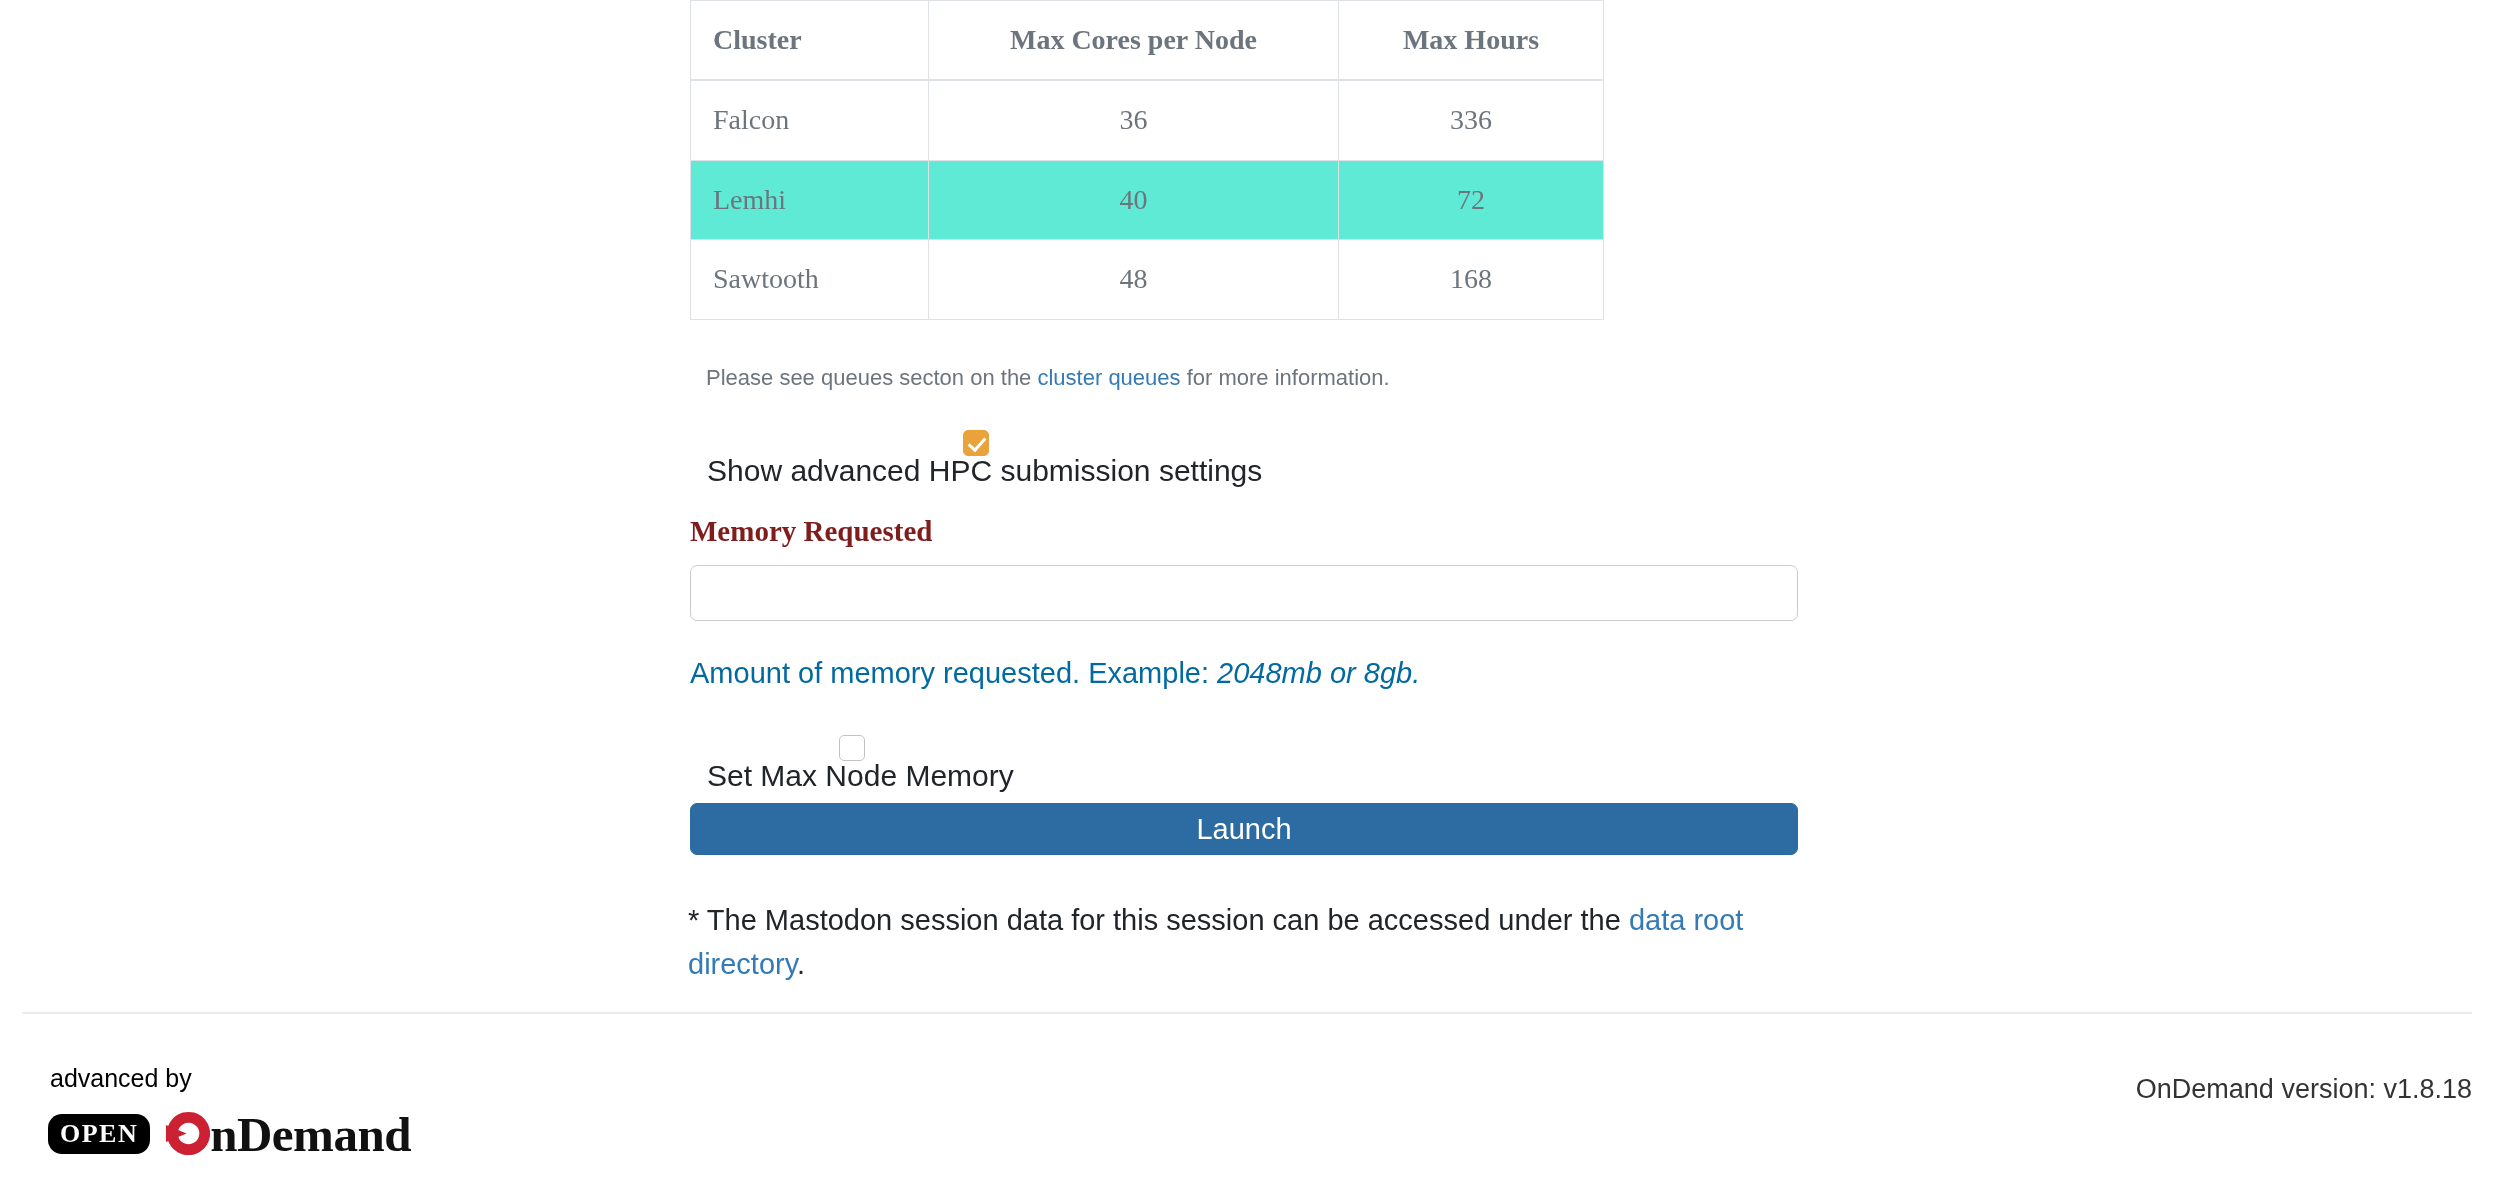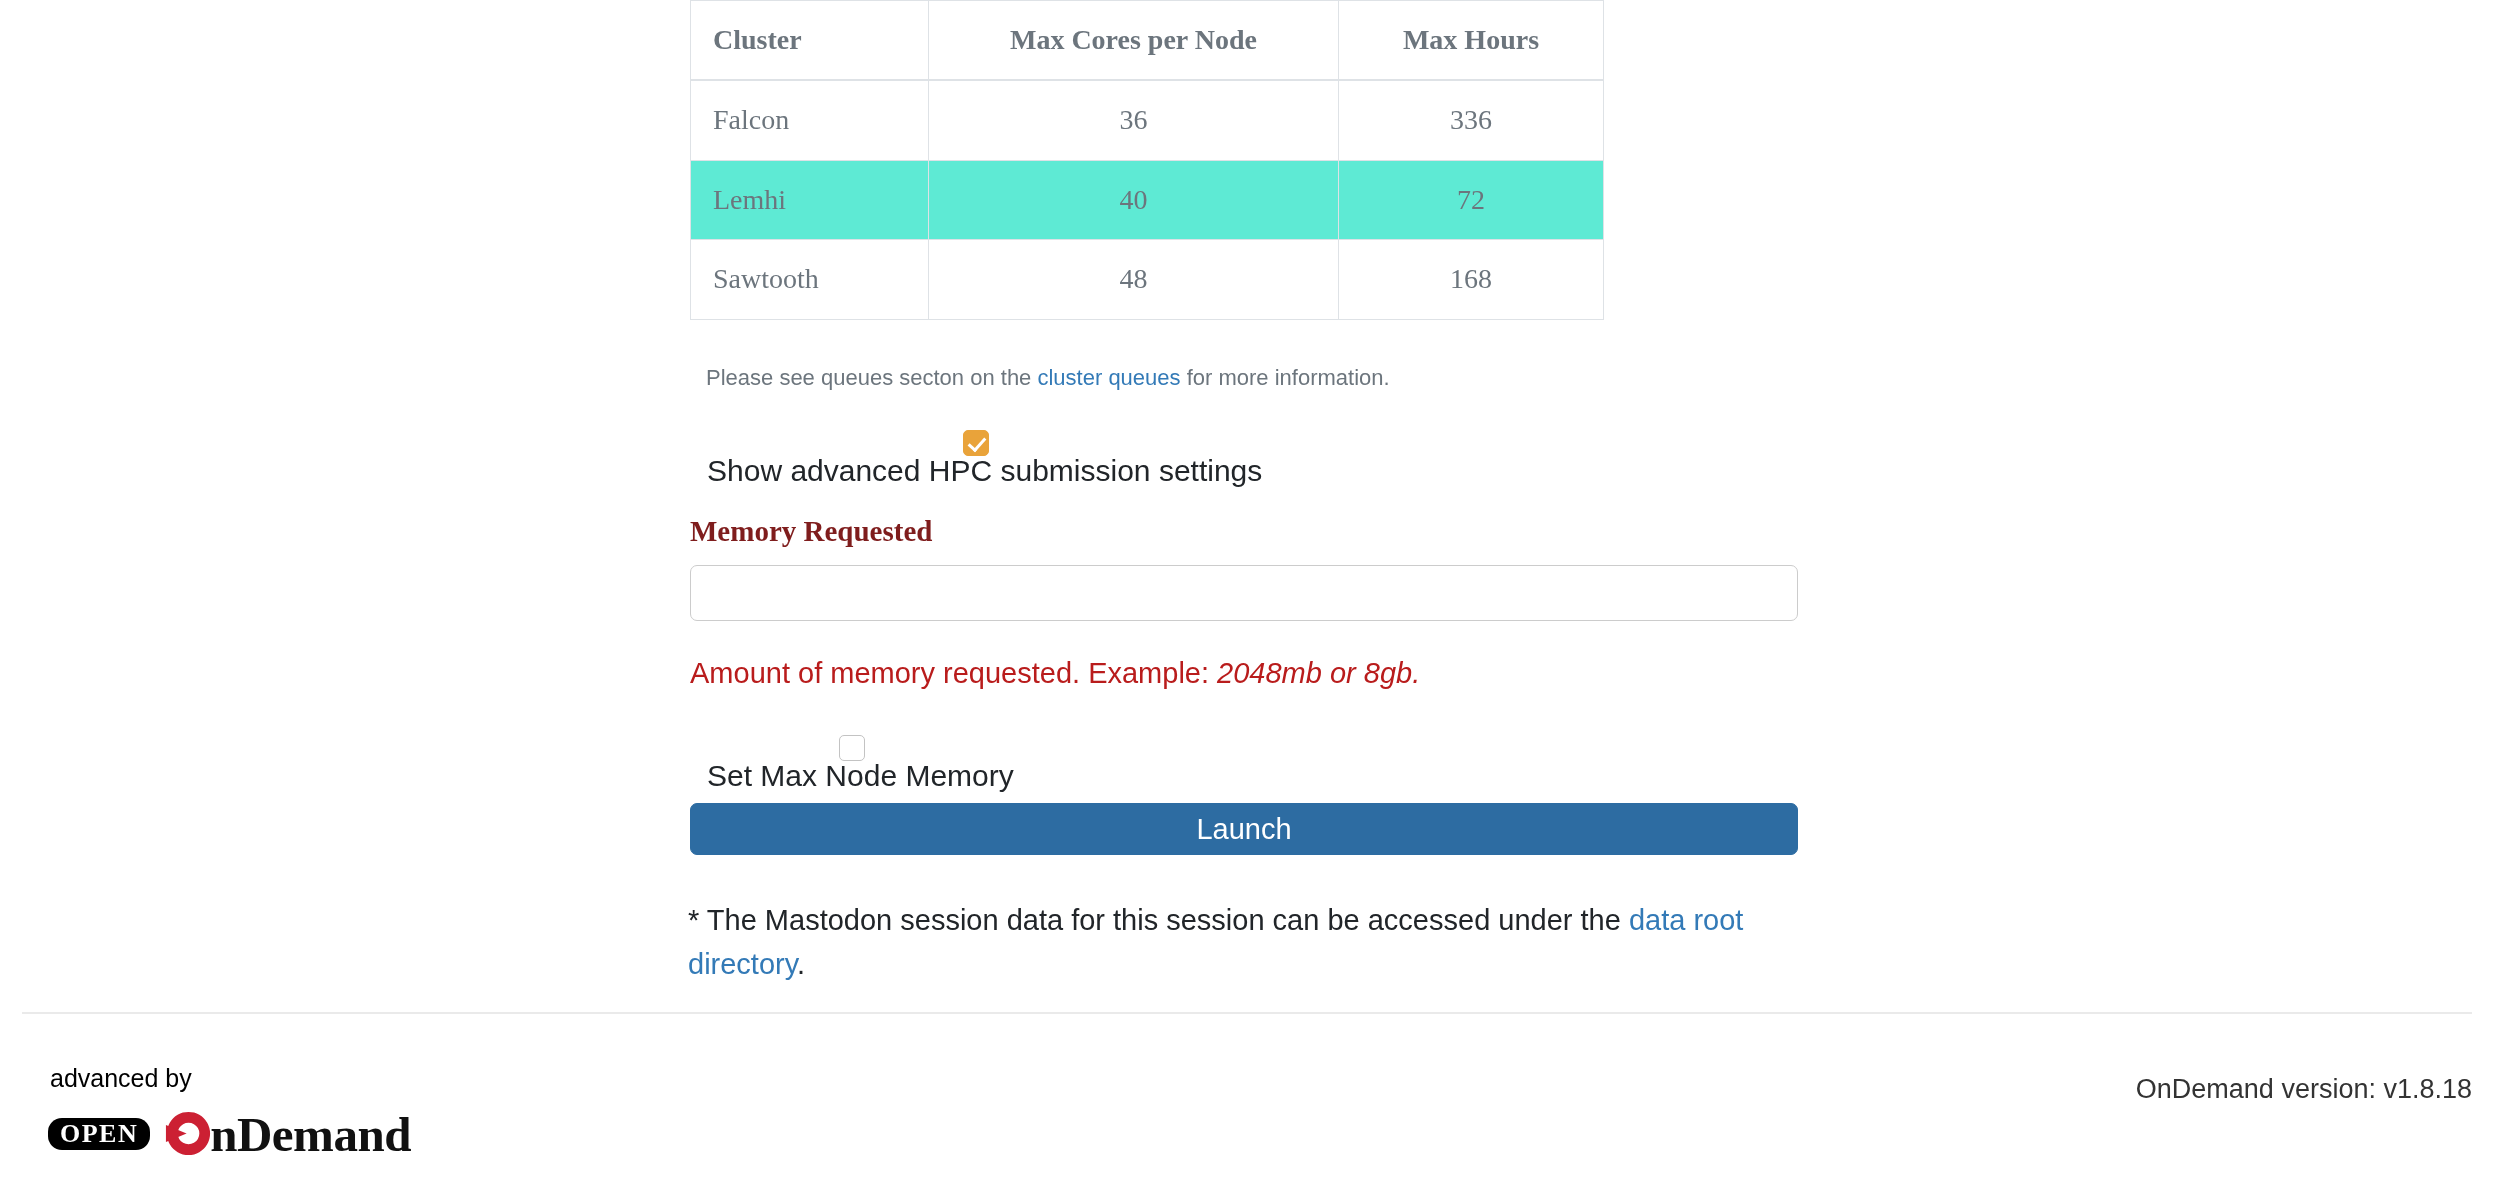--- a/index.html
+++ b/index.html
@@ -156,21 +156,21 @@
     color: #333333;
     padding: 0 16px;
     outline: none;
   }
   .help-text {
     position: absolute;
     left: 690px;
     top: 655px;
     font-size: 29px;
     line-height: 1.3;
-    color: #b91c1c;
+    color: #0369a1;
     white-space: nowrap;
     text-align: right;
   }
   .help-text i { font-style: italic; }
 
   
   .launch-btn {
     position: absolute;
     left: 690px;
     top: 803px;
@@ -220,21 +220,21 @@
     position: absolute;
     left: 48px;
     top: 1110px;
     display: flex;
     align-items: center;
     height: 48px;
   }
   .logo-open {
     background: #000000;
     border-radius: 14px;
-    height: 32px;
+    height: 40px;
     display: flex;
     align-items: center;
     justify-content: center;
     padding: 0 12px;
     box-sizing: border-box;
   }
   .logo-open-text {
     color: #ffffff;
     font-family: "Liberation Serif", serif;
     font-weight: bold;

